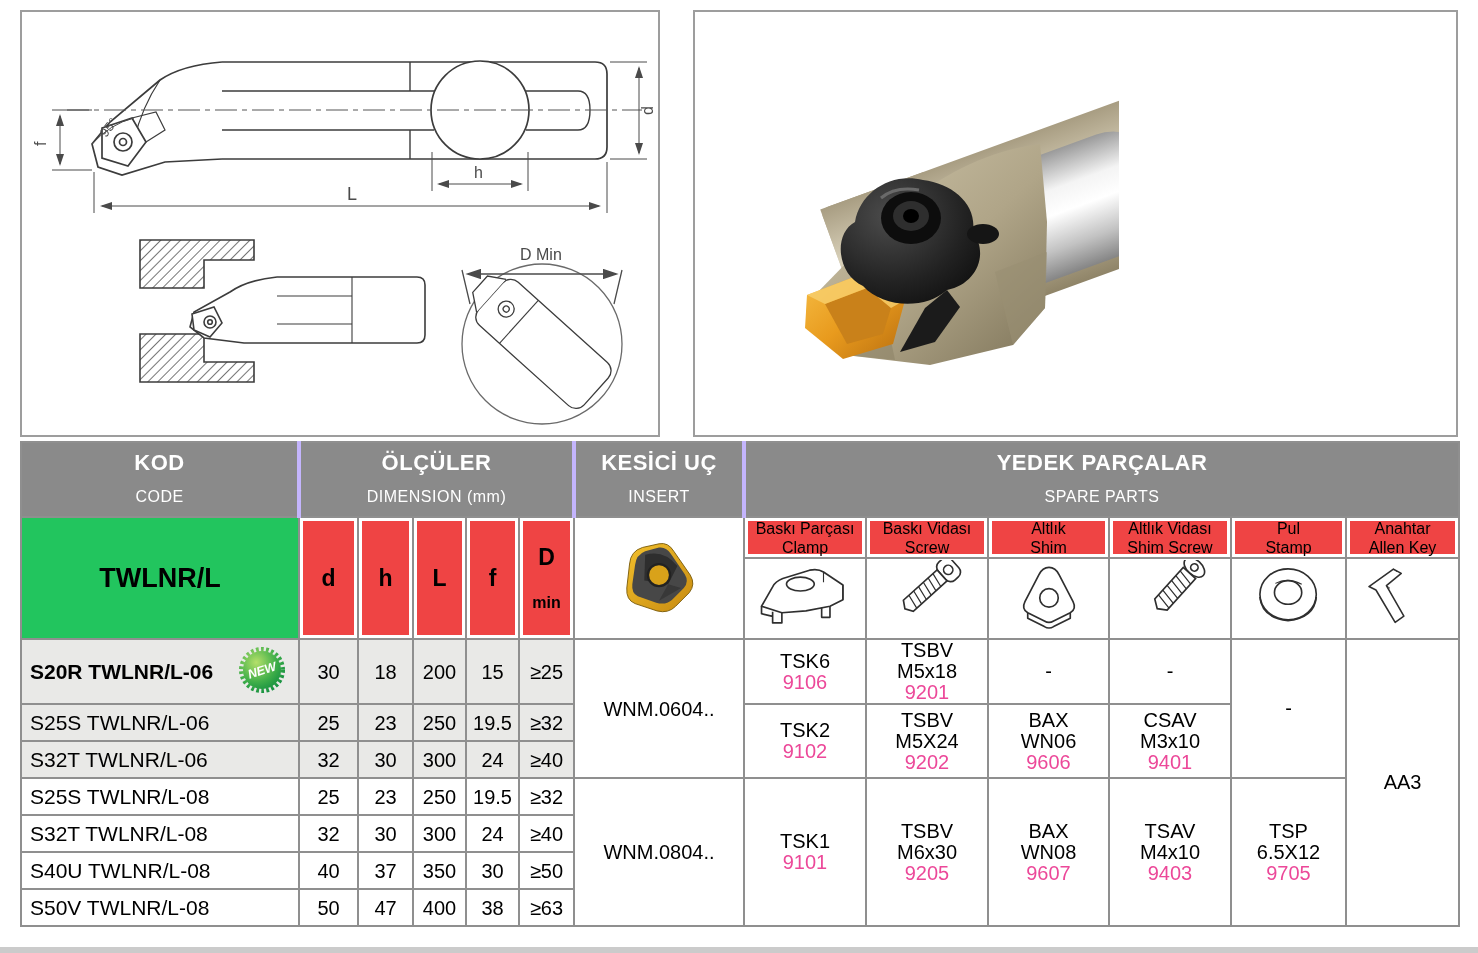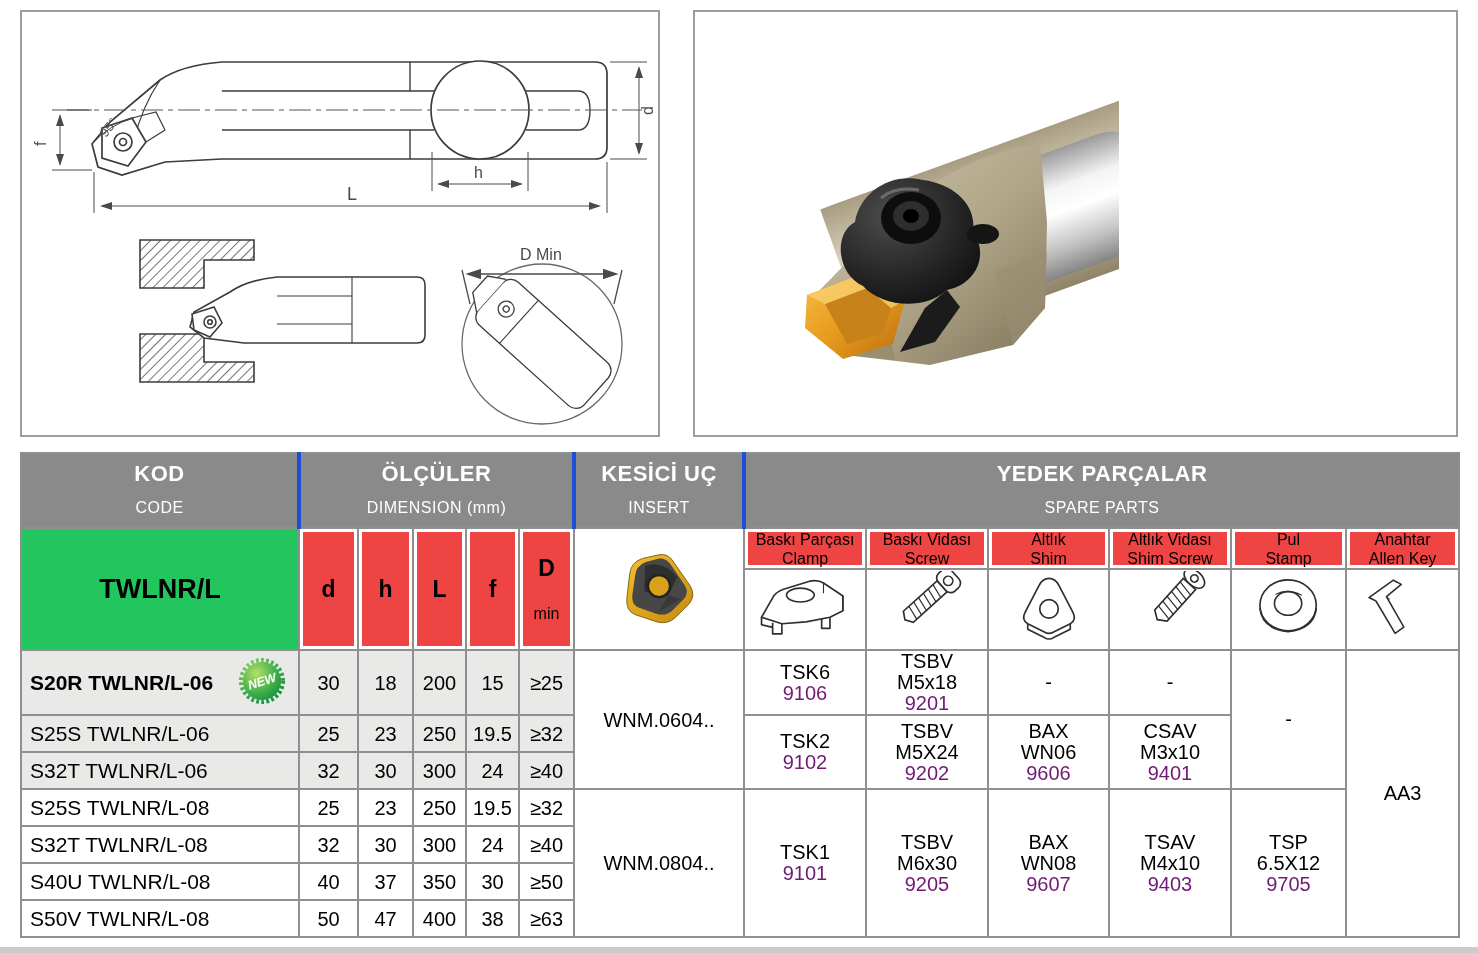--- a/index.html
+++ b/index.html
@@ -1,39 +1,39 @@
 <!DOCTYPE html>
 <html><head>
 <meta charset="utf-8">
 <style>
   html,body{margin:0;padding:0;background:#fff;}
   body{width:1478px;height:953px;position:relative;font-family:"Liberation Sans","DejaVu Sans",sans-serif;overflow:hidden;}
   .panel{position:absolute;background:#fff;border:2px solid #9d9d9d;box-sizing:border-box;}
   #drawing-panel{left:20px;top:10px;width:640px;height:427px;}
   #photo-panel{left:693px;top:10px;width:765px;height:427px;}
-  #table-wrap{position:absolute;left:20px;top:452px;width:1438px;}
+  #table-wrap{position:absolute;left:20px;top:441px;width:1438px;}
   table{border-collapse:collapse;table-layout:fixed;width:1438px;}
   td{border:2px solid #8f8f8f;text-align:center;vertical-align:middle;padding:0;color:#000;font-size:20px;line-height:22px;overflow:hidden;}
   tr.band td{background:#8a8a8a;color:#fff;height:73px;}
-  tr.band td + td{border-left:4px solid #1d4ed8;}
+  tr.band td + td{border-left:4px solid #c4b5fd;}
   .band-main{font-size:22px;font-weight:bold;letter-spacing:.5px;}
   .band-sub{font-size:16px;margin-top:12px;letter-spacing:.5px;}
   .box{background:#ef4444;box-shadow:inset 0 0 0 3px #fff;}
   .model-cell{font-size:27px;font-weight:bold;background:#22c55e;}
   .dim-cell{font-size:23px;font-weight:bold;}
   .dmin-top{font-size:23px;font-weight:bold;line-height:22px;}
-  .dmin-bot{font-size:16px;font-weight:normal;line-height:16px;margin-top:27px;}
+  .dmin-bot{font-size:16px;font-weight:bold;line-height:16px;margin-top:27px;}
   .lbl-cell{font-size:16px;line-height:19px;height:39px;}
   .img-cell{height:79px;background:#fff;}
   .code-cell{text-align:left;padding-left:8px;font-size:21px;white-space:nowrap;}
   .bold{font-weight:bold;}
   .g{background:#e9e9e7;}
   .num-cell{font-size:20px;}
   .sp-cell{font-size:20px;line-height:21px;}
-  .red{color:#701a75;}
+  .red{color:#ec4899;}
   .ins-cell{font-size:20px;border-radius:18px;}
   .rel{position:relative;}
   .badge{position:absolute;right:12px;top:6px;width:48px;height:48px;}
   tr.r1 td{height:56px;}
   tr.rx td{height:35px;}
   #footer-strip{position:absolute;left:0;top:947px;width:1478px;height:6px;background:#cbcbcb;}
   svg text{font-family:"Liberation Sans","DejaVu Sans",sans-serif;}
 </style>
 </head>
 <body>

